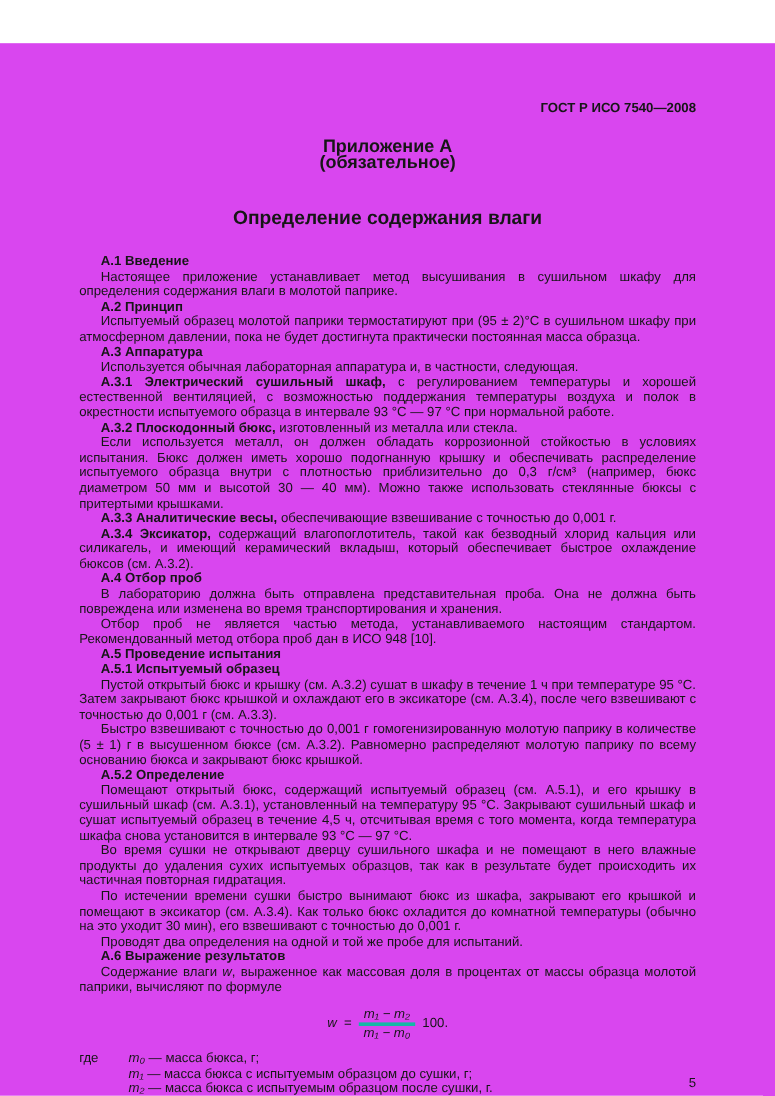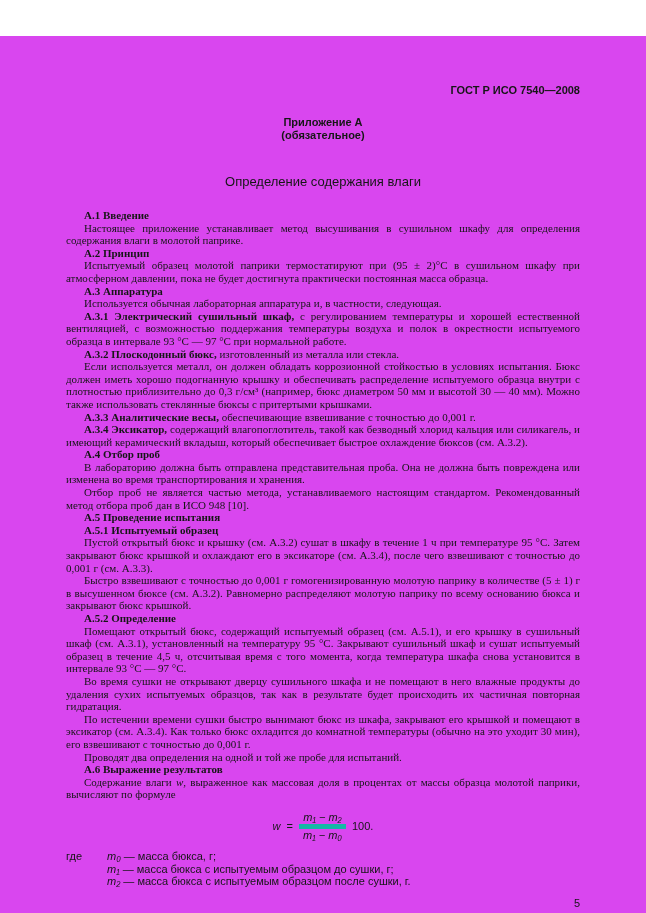--- a/index.html
+++ b/index.html
@@ -4,34 +4,34 @@
 <style>
   * { box-sizing: border-box; }
   html, body { margin: 0; padding: 0; }
   body { width: 646px; height: 913px; background: #ffffff; }
   .page {
     width: 646px; height: 913px; background: #d946ef; position: relative;
     font-family: "Liberation Sans", sans-serif; color: #161616;
     padding: 48px 66px 0 66px; overflow: hidden; margin-top: 36px;
   }
   .doc-code { text-align: right; font-weight: bold; font-size: 11px; }
-  .appendix { text-align: center; font-weight: bold; font-size: 11px; line-height: 13px; margin-top: 20px; }
-  .main-title { text-align: center; font-weight: normal; font-size: 13px; margin-top: 32px; }
+  .appendix { text-align: center; font-weight: bold; font-size: 15px; line-height: 13px; margin-top: 20px; }
+  .main-title { text-align: center; font-weight: bold; font-size: 16px; margin-top: 32px; }
   .content { margin-top: 20px; font-size: 11px; line-height: 12.6px; text-align: justify; }
-  p.para { margin: 0; text-indent: 18px; font-family: Liberation Serif, serif; }
+  p.para { margin: 0; text-indent: 18px; }
   p.para.heading { font-weight: bold; }
   .b { font-weight: bold; }
   .i { font-style: italic; }
   .formula-row {
     display: flex; justify-content: center; align-items: center;
     gap: 6px; margin: 10px 0 8px 0; text-indent: 0; text-align: center;
   }
   .frac { display: inline-flex; flex-direction: column; align-items: center; line-height: 13px; }
   .frac .num { padding: 0 4px; text-align: center; }
-  .frac .den { padding: 0 4px; border-top: 5px solid #14b8a6; }
+  .frac .den { padding: 0 4px; border-top: 3px solid #14b8a6; }
   .where-line { display: flex; text-indent: 0; text-align: left; }
   .where-intro { width: 41px; flex: none; }
   .symbol { flex: none; margin-right: 3px; }
   .page-number { position: absolute; right: 66px; bottom: 40px; font-size: 11px; }
 </style>
 </head>
 <body>
 
 <div class="page">
   <div class="doc-code">ГОСТ Р ИСО 7540—2008</div>

